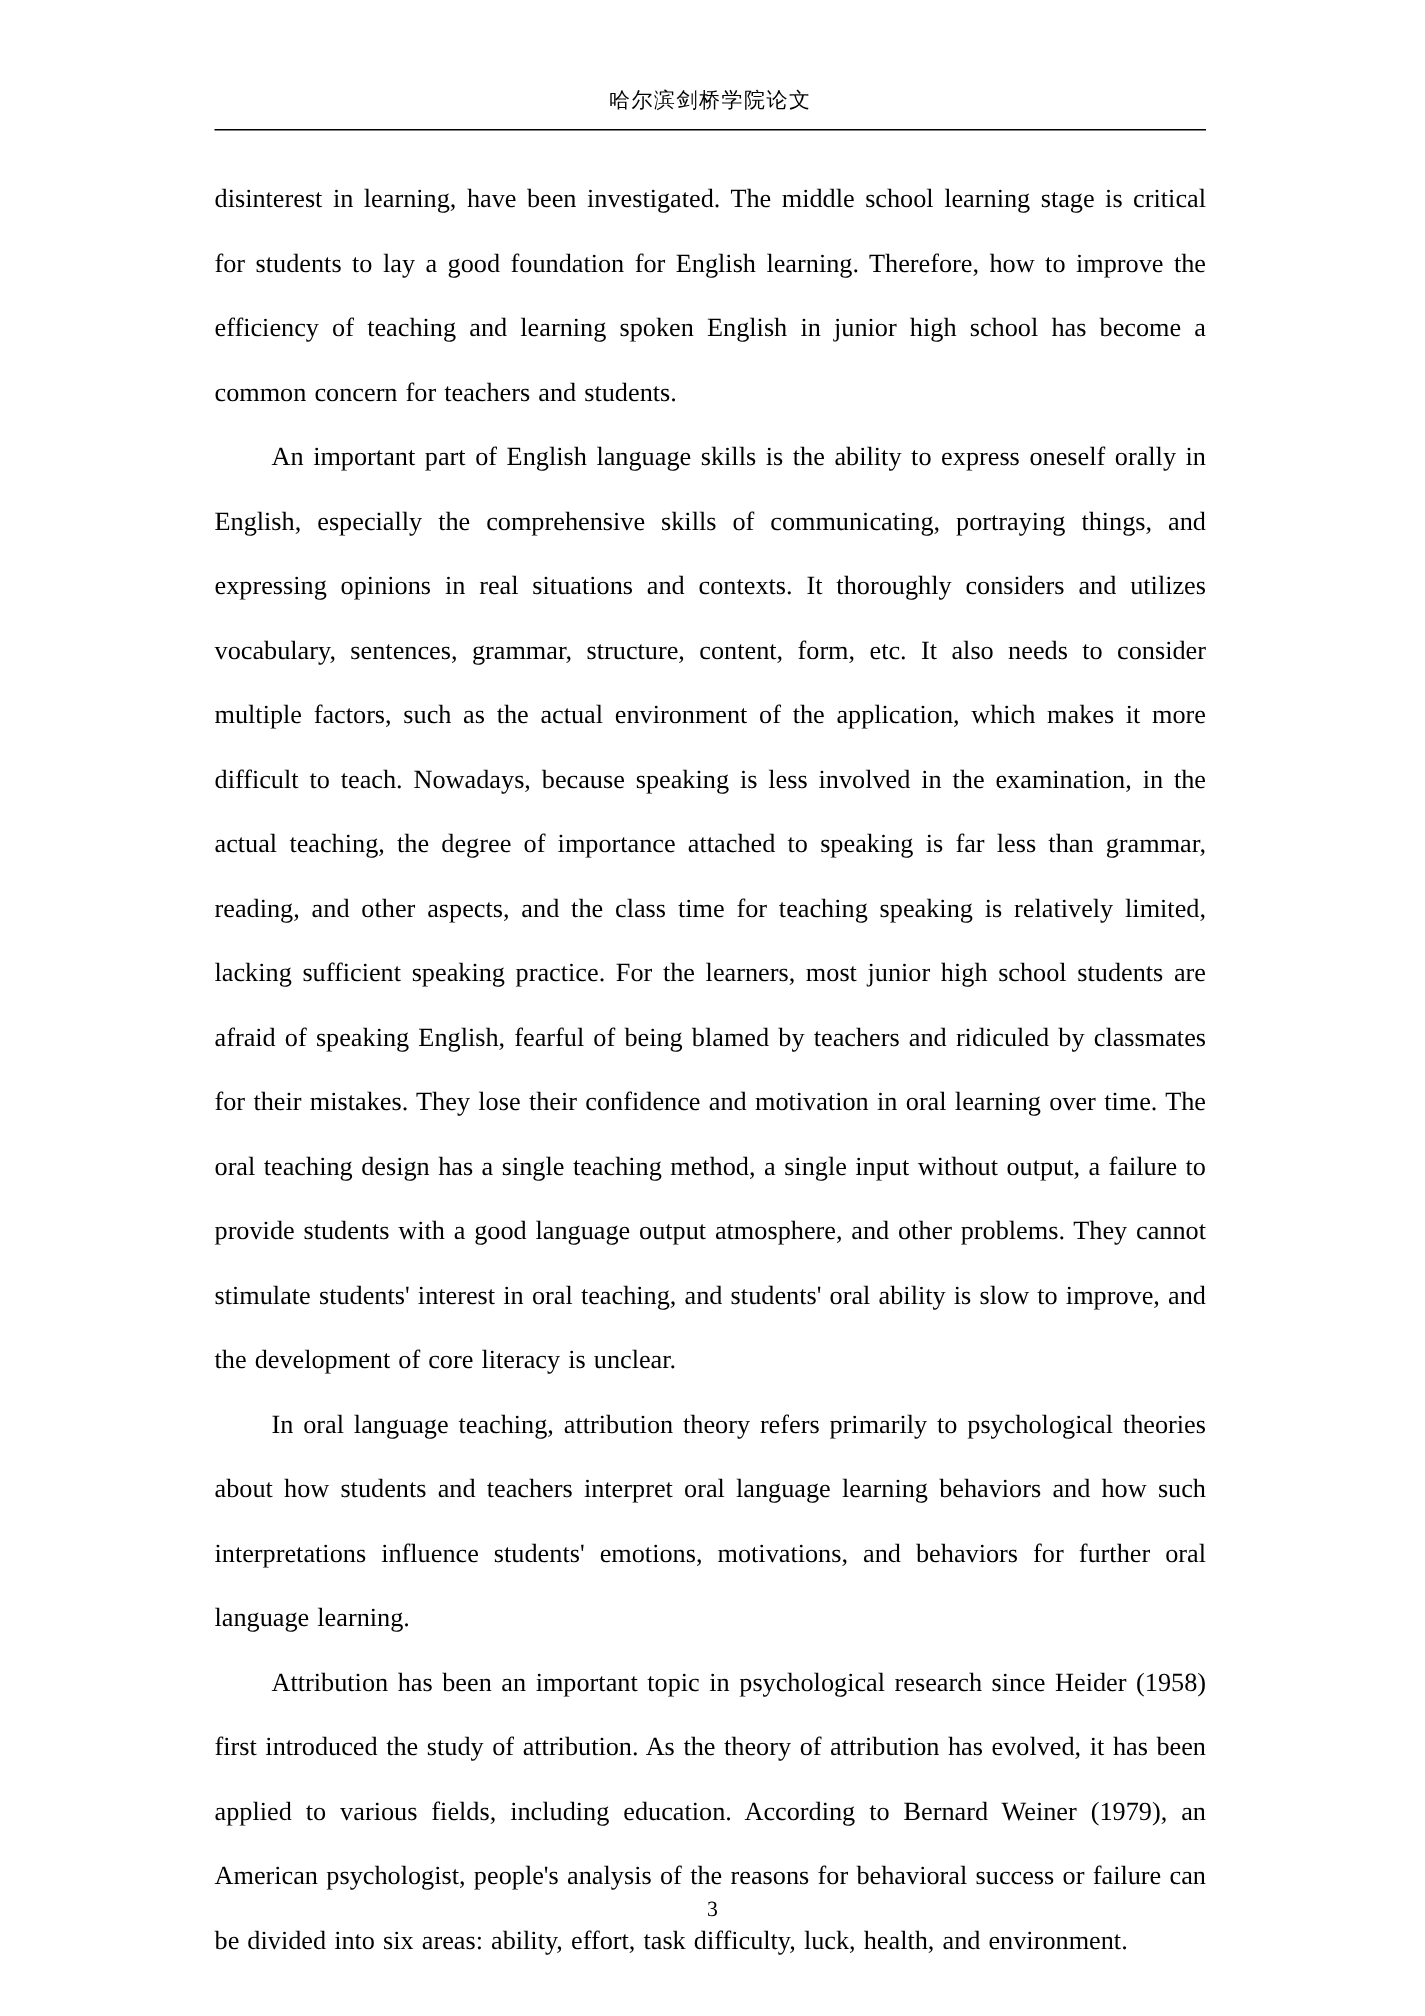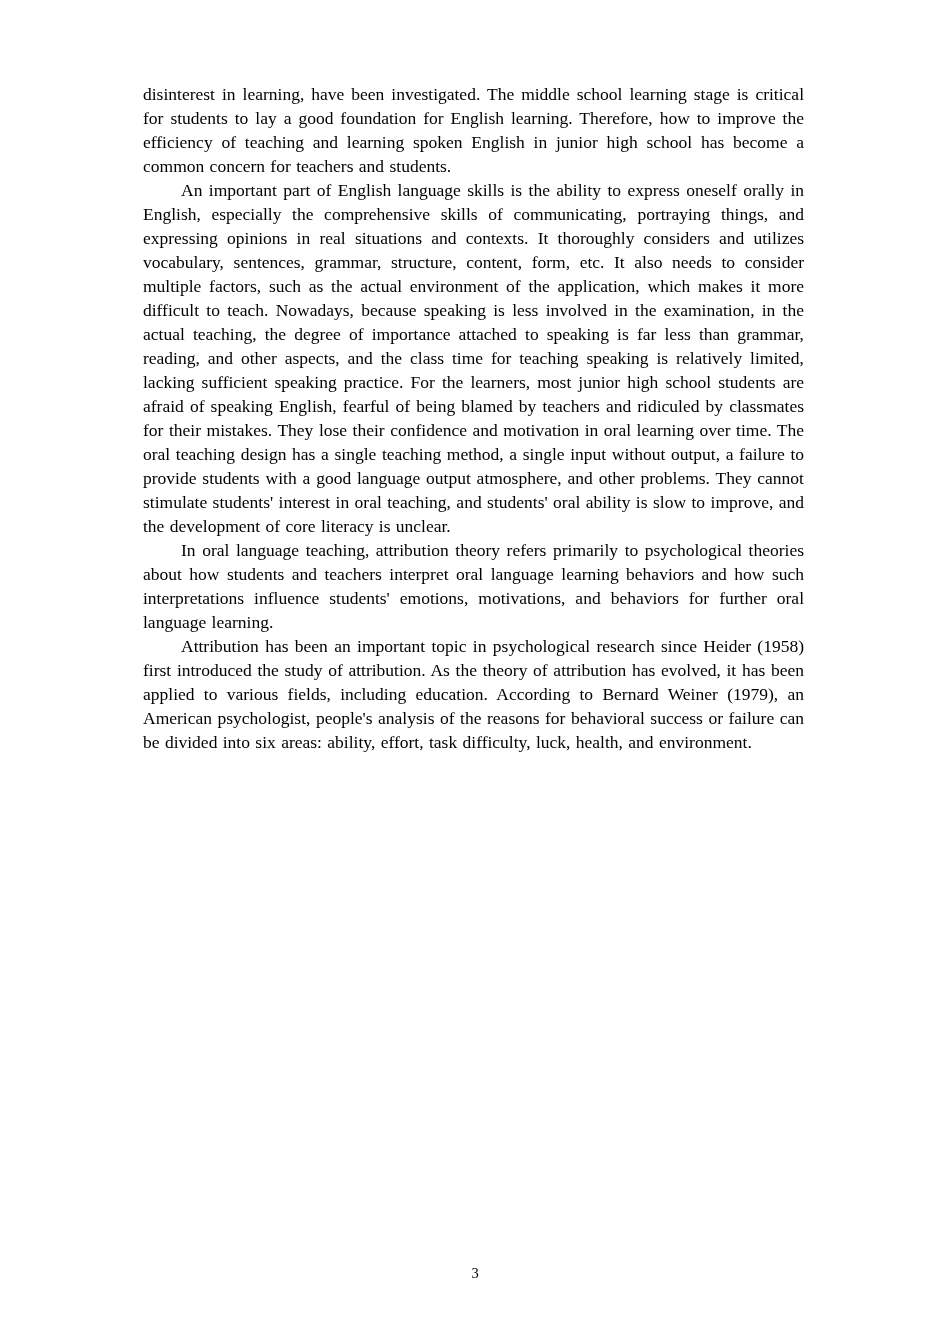--- a/index.html
+++ b/index.html
@@ -30,21 +30,21 @@
     font-family: "Liberation Serif", "DejaVu Serif", serif;
   }
   .page-body {
     margin-top: 24px;
     text-align: justify;
     text-justify: inter-word;
   }
   .para {
     margin: 0;
     font-size: 17.5px;
-    line-height: 24px;
+    line-height: 43px;
     word-spacing: 1px;
   }
   .para.indent {
     text-indent: 38px;
     font-family: Liberation Serif, serif;
   }
   .page-footer {
     position: absolute;
     left: 0;
     bottom: 62px;
@@ -54,20 +54,23 @@
   .page-number {
     font-size: 14.5px;
     font-family: "Liberation Serif", "DejaVu Serif", serif;
   }
 </style>
 </head>
 <body>
 
 <div class="page">
 
+  <header class="page-header">
+    <div class="header-title">哈尔滨剑桥学院论文</div>
+  </header>
 
   <main class="page-body">
     <p class="para no-indent">disinterest in learning, have been investigated. The middle school learning stage is critical for students to lay a good foundation for English learning. Therefore, how to improve the efficiency of teaching and learning spoken English in junior high school has become a common concern for teachers and students.</p>
     <p class="para indent">An important part of English language skills is the ability to express oneself orally in English, especially the comprehensive skills of communicating, portraying things, and expressing opinions in real situations and contexts. It thoroughly considers and utilizes vocabulary, sentences, grammar, structure, content, form, etc. It also needs to consider multiple factors, such as the actual environment of the application, which makes it more difficult to teach. Nowadays, because speaking is less involved in the examination, in the actual teaching, the degree of importance attached to speaking is far less than grammar, reading, and other aspects, and the class time for teaching speaking is relatively limited, lacking sufficient speaking practice. For the learners, most junior high school students are afraid of speaking English, fearful of being blamed by teachers and ridiculed by classmates for their mistakes. They lose their confidence and motivation in oral learning over time. The oral teaching design has a single teaching method, a single input without output, a failure to provide students with a good language output atmosphere, and other problems. They cannot stimulate students' interest in oral teaching, and students' oral ability is slow to improve, and the development of core literacy is unclear.</p>
     <p class="para indent">In oral language teaching, attribution theory refers primarily to psychological theories about how students and teachers interpret oral language learning behaviors and how such interpretations influence students' emotions, motivations, and behaviors for further oral language learning.</p>
     <p class="para indent">Attribution has been an important topic in psychological research since Heider (1958) first introduced the study of attribution. As the theory of attribution has evolved, it has been applied to various fields, including education. According to Bernard Weiner (1979), an American psychologist, people's analysis of the reasons for behavioral success or failure can be divided into six areas: ability, effort, task difficulty, luck, health, and environment.</p>
   </main>
 
   <footer class="page-footer">
     <span class="page-number">3</span>

